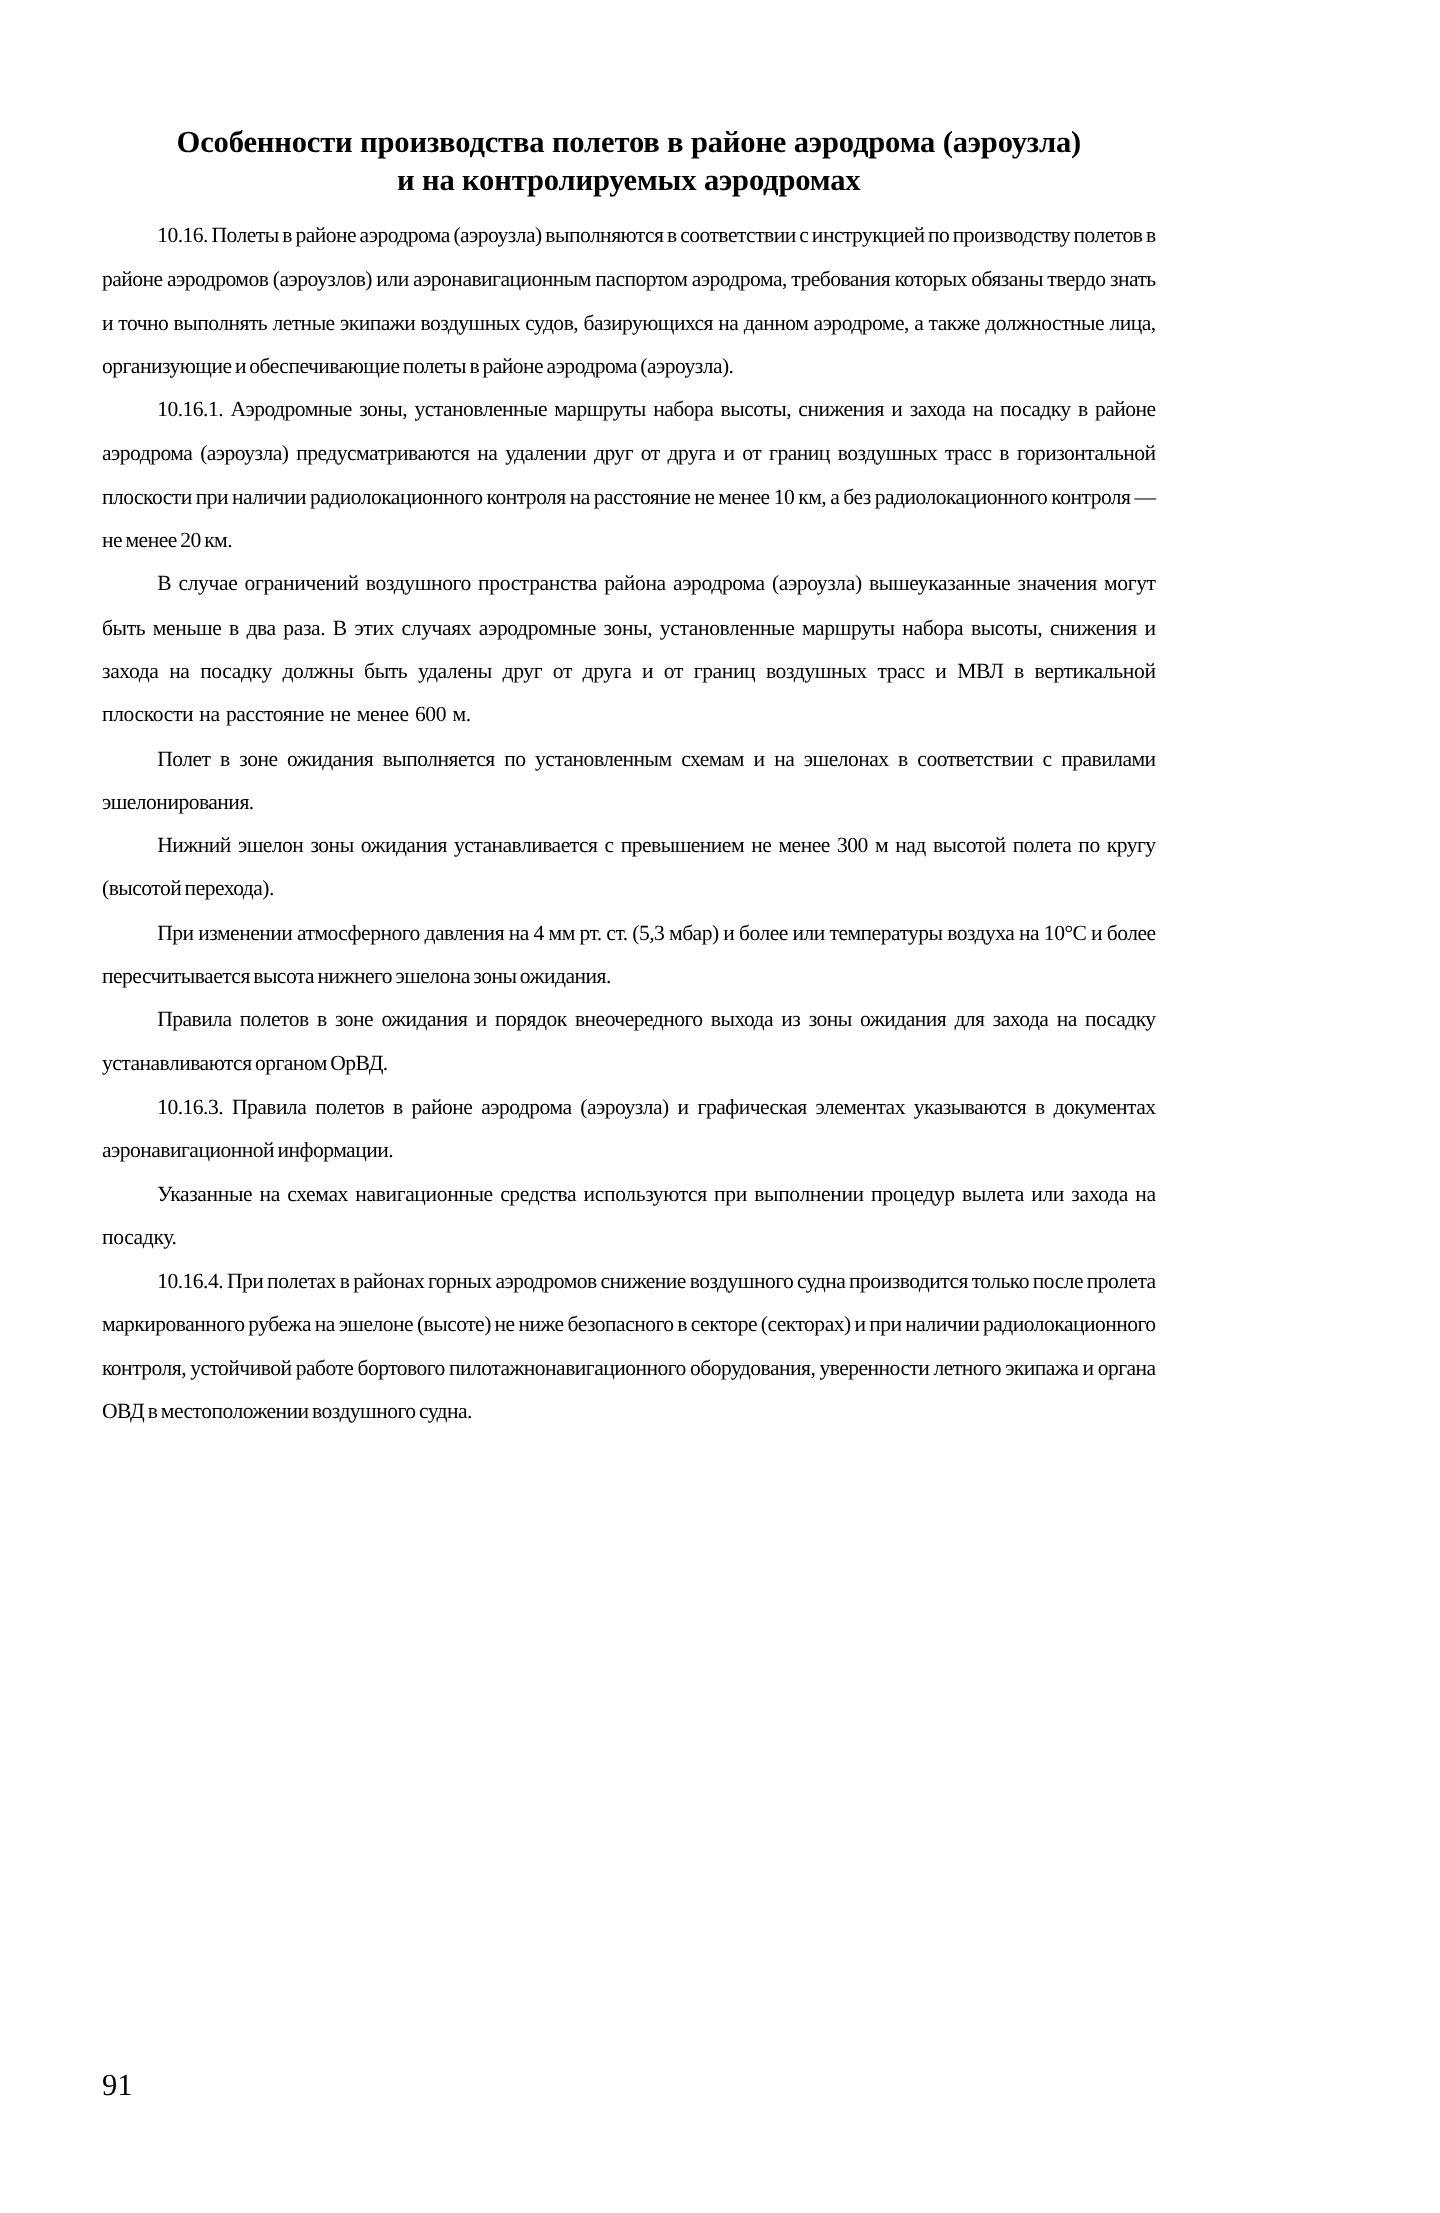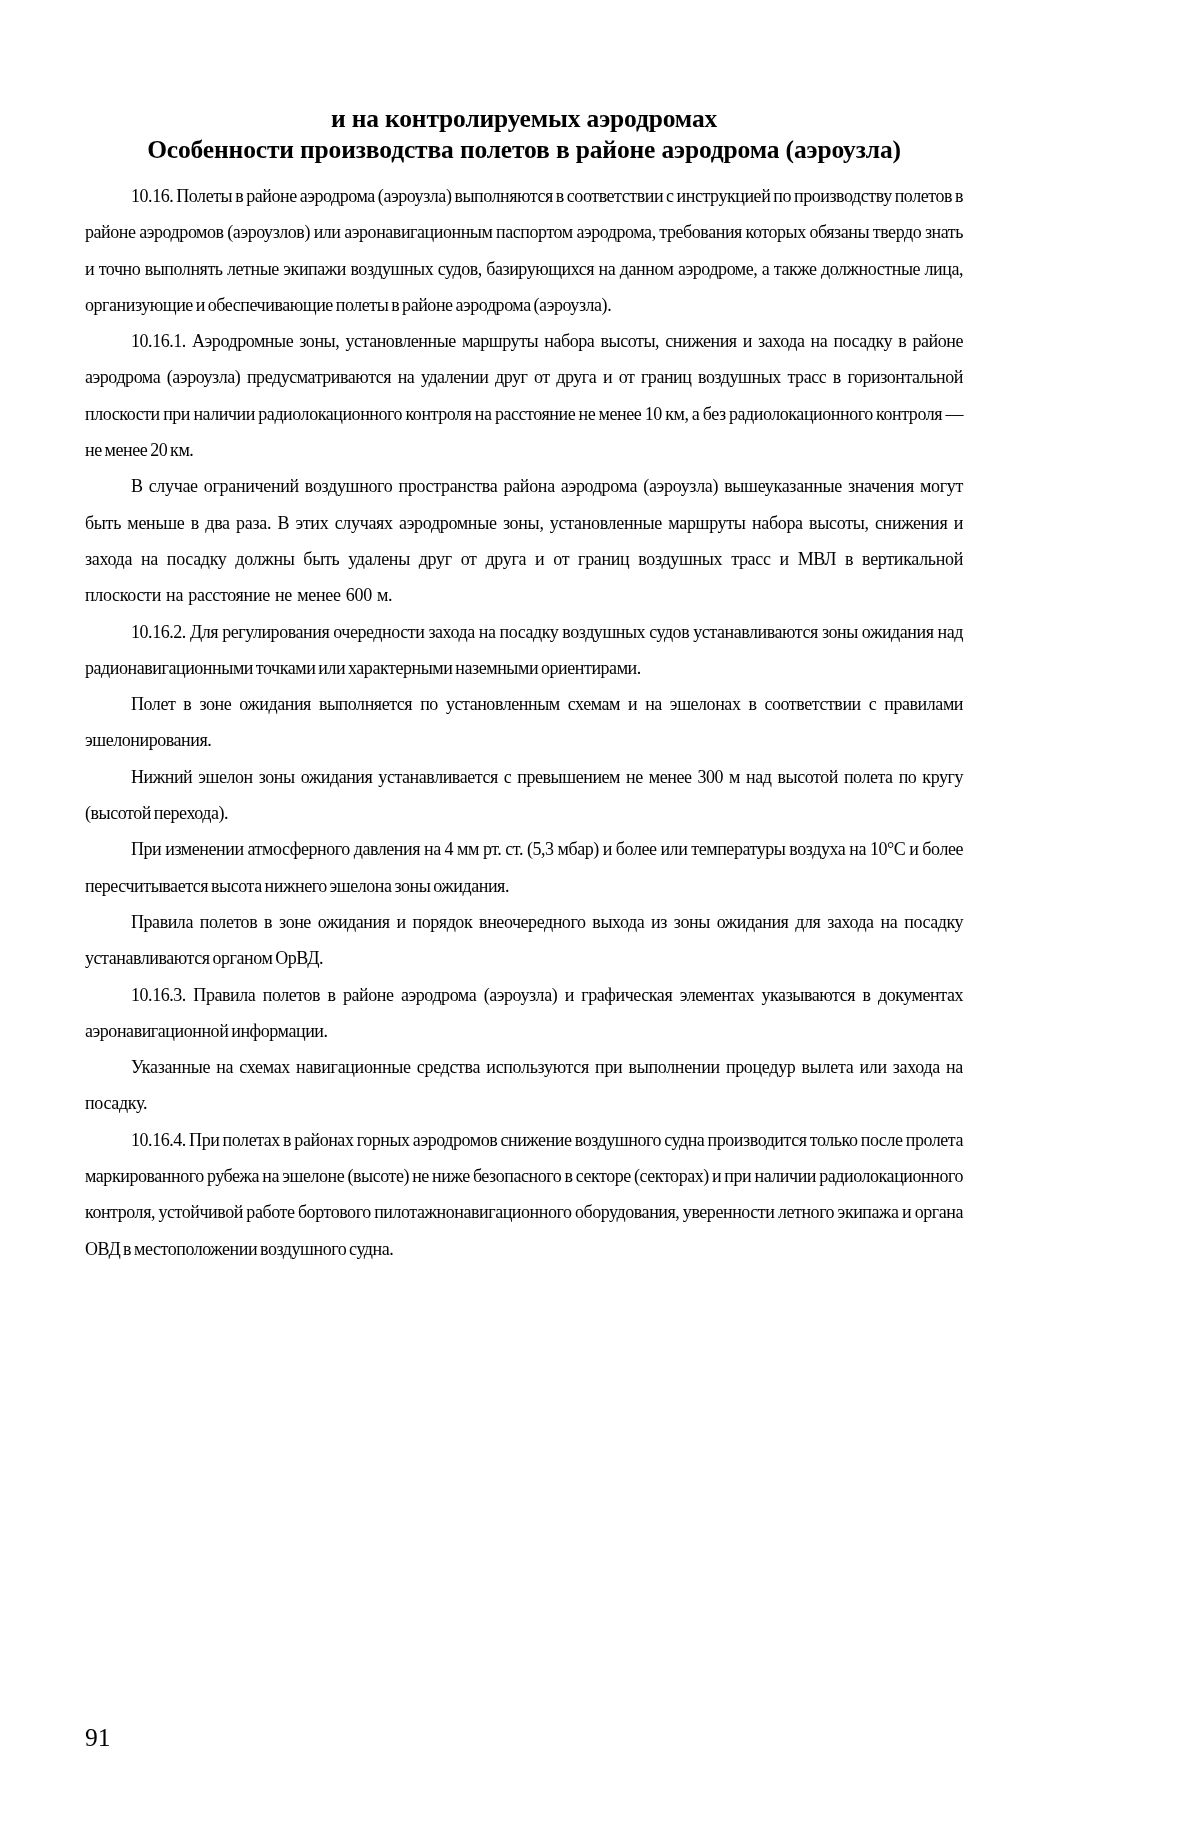--- a/index.html
+++ b/index.html
@@ -63,29 +63,28 @@
     font-size: 25.6px;
     line-height: 30px;
   }
 </style>
 </head>
 <body>
 
 <div class="page">
 
   <div class="title-block">
+    <span class="title-line">Особенности производства полетов в районе аэродрома (аэроузла)</span>
     <span class="title-line">и на контролируемых аэродромах</span>
-    <span class="title-line">Особенности производства полетов в районе аэродрома (аэроузла)</span>
   </div>
 
   <div class="body-block">
     <p class="para tight">10.16. Полеты в районе аэродрома (аэроузла) выполняются в соответст­вии с инструкцией по производству полетов в районе аэродромов (аэроузлов) или аэронавигационным паспортом аэродрома, требования которых обязаны твердо знать и точно выполнять летные экипажи воздушных судов, базиру­ющихся на данном аэродроме, а также должностные лица, организующие и обеспечивающие полеты в районе аэродрома (аэроузла).</p>
     <p class="para tight">10.16.1. Аэродромные зоны, установленные маршруты набора высоты, снижения и захода на посадку в районе аэродрома (аэроузла) предусматри­ваются на удалении друг от друга и от границ воздушных трасс в горизон­тальной плоскости при наличии радиолокационного контроля на расстояние не менее 10 км, а без радиолокационного контроля — не менее 20 км.</p>
     <p class="para loose">В случае ограничений воздушного пространства района аэродрома (аэроузла) вышеуказанные значения могут быть меньше в два раза. В этих случаях аэродромные зоны, установленные маршруты набора высоты, снижения и захода на посадку должны быть удалены друг от друга и от границ воздушных трасс и МВЛ в вертикальной плоскости на расстояние не менее 600 м.</p>
-    <p class="para tight">10.16.2. Для регулирования очередности захода на посадку воздушных судов устанавливаются зоны ожидания над радионавигационными точка­ми или характерными наземными ориентирами.</p>
     <p class="para tight">Полет в зоне ожидания выполняется по установленным схемам и на эшелонах в соответствии с правилами эшелонирования.</p>
     <p class="para tight">Нижний эшелон зоны ожидания устанавливается с превышением не менее 300 м над высотой полета по кругу (высотой перехода).</p>
     <p class="para tight">При изменении атмосферного давления на 4 мм рт. ст. (5,3 мбар) и более или температуры воздуха на 10°С и более пересчитывается высота нижнего эшелона зоны ожидания.</p>
     <p class="para tight">Правила полетов в зоне ожидания и порядок внеочередного выхода из зоны ожидания для захода на посадку устанавливаются органом ОрВД.</p>
     <p class="para tight">10.16.3. Правила полетов в районе аэродрома (аэроузла) и графическая элементах указываются в документах аэронавигационной информации.</p>
     <p class="para loose">Указанные на схемах навигационные средства используются при выполнении процедур вылета или захода на посадку.</p>
     <p class="para tight">10.16.4. При полетах в районах горных аэродромов снижение воздуш­ного судна производится только после пролета маркированного рубежа на эшелоне (высоте) не ниже безопасного в секторе (секторах) и при наличии радиолокационного контроля, устойчивой работе бортового пилотажно­навигационного оборудования, уверенности летного экипажа и органа ОВД в местоположении воздушного судна.</p>
   </div>
 
   <div class="page-number">91</div>

